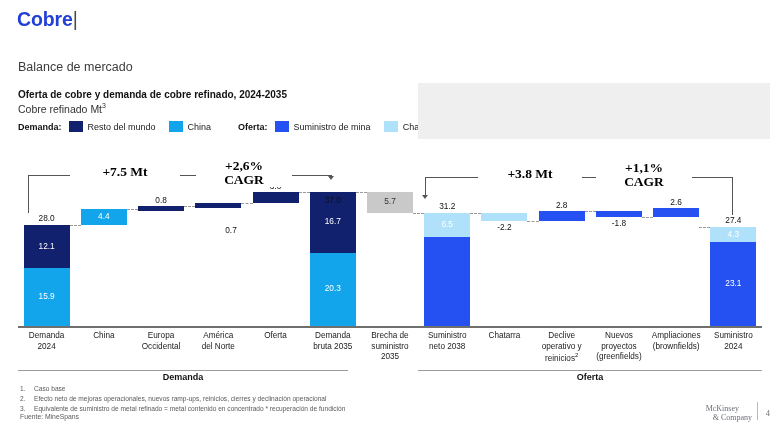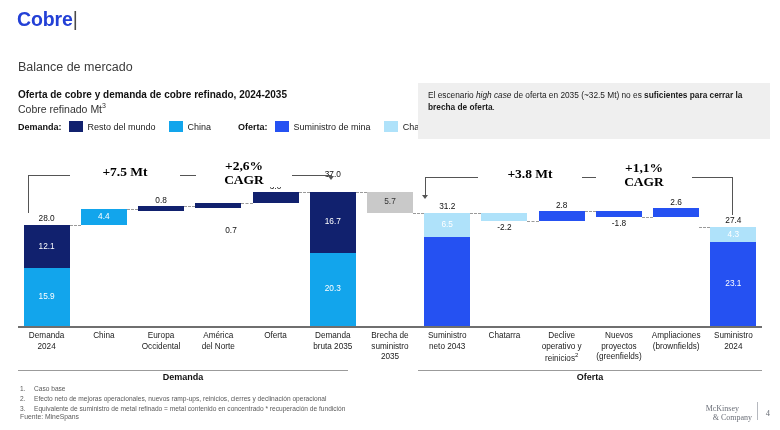--- a/index.html
+++ b/index.html
@@ -144,42 +144,41 @@
     <span class="leg-swatch" style="background:#2551F2"></span>
     <span class="leg-text">Suministro de mina</span>
   </span>
   <span class="leg-item">
     <span class="leg-swatch" style="background:#AFE2FA"></span>
     <span class="leg-text">Chatarra</span>
   </span>
 </div>
 
 <div class="callout">
-  <p><span>El escenario </span><i>high case</i><span> de oferta en 2035 (~32.5 Mt) no es </span><b>suficientes para cerrar la brecha de oferta</b><span>.</span></p>
 </div>
 
 <div class="chart" id="chart">
     <div class="bar" style="left: 23.6154px; top: 118.442px; width: 46px; height: 57.558px; background: rgb(18, 165, 236);"></div>
     <div class="bar-lbl" style="left: 23.6154px; top: 141.221px; width: 46px; color: rgb(255, 255, 255);">15.9</div>
     <div class="bar" style="left: 23.6154px; top: 74.64px; width: 46px; height: 43.802px; background: rgb(17, 33, 110);"></div>
     <div class="bar-lbl" style="left: 23.6154px; top: 90.541px; width: 46px; color: rgb(255, 255, 255);">12.1</div>
     <div class="bar-lbl" style="left: 17.6154px; top: 62.64px; width: 58px; color: rgb(17, 17, 17);">28.0</div>
     <div class="bar" style="left: 80.8462px; top: 58.712px; width: 46px; height: 15.928px; background: rgb(18, 165, 236);"></div>
     <div class="bar-lbl" style="left: 80.8462px; top: 60.676px; width: 46px; color: rgb(255, 255, 255);">4.4</div>
     <div class="bar" style="left: 138.077px; top: 55.816px; width: 46px; height: 5px; background: rgb(17, 33, 110);"></div>
     <div class="bar-lbl" style="left: 138.077px; top: 44.816px; width: 46px; color: rgb(17, 17, 17);">0.8</div>
     <div class="bar" style="left: 195.308px; top: 53.282px; width: 46px; height: 5px; background: rgb(17, 33, 110);"></div>
     <div class="bar-lbl" style="left: 208px; top: 42.282px; width: 46px; color: rgb(17, 17, 17); margin-top: 33px;">0.7</div>
     <div class="bar" style="left: 252.538px; top: 42.422px; width: 46px; height: 10.86px; background: rgb(17, 33, 110);"></div>
     <div class="bar-lbl" style="left: 252.538px; top: 31.422px; width: 46px; color: rgb(17, 17, 17);">3.0</div>
     <div class="bar" style="left: 309.769px; top: 102.514px; width: 46px; height: 73.486px; background: rgb(18, 165, 236);"></div>
     <div class="bar-lbl" style="left: 309.769px; top: 133.257px; width: 46px; color: rgb(255, 255, 255);">20.3</div>
     <div class="bar" style="left: 309.769px; top: 42.06px; width: 46px; height: 60.454px; background: rgb(17, 33, 110);"></div>
     <div class="bar-lbl" style="left: 309.769px; top: 66.287px; width: 46px; color: rgb(255, 255, 255);">16.7</div>
-    <div class="bar-lbl" style="left: 303.769px; top: 19px; width: 58px; color: rgb(17, 17, 17);">37.0</div>
+    <div class="bar-lbl" style="left: 303.769px; top: 45px; width: 58px; color: rgb(17, 17, 17);">37.0</div>
     <div class="bar" style="left: 367px; top: 42.06px; width: 46px; height: 20.634px; background: rgb(201, 201, 201);"></div>
     <div class="bar-lbl" style="left: 367px; top: 46.377px; width: 46px; color: rgb(51, 51, 51);">5.7</div>
     <div class="bar" style="left: 424.231px; top: 86.586px; width: 46px; height: 89.414px; background: rgb(37, 81, 242);"></div>
     <div class="bar-lbl" style="left: 424.231px; top: 125.293px; width: 46px; color: rgb(255, 255, 255); padding-left: 48px;">24.7</div>
     <div class="bar" style="left: 424.231px; top: 63.056px; width: 46px; height: 23.53px; background: rgb(175, 226, 250);"></div>
     <div class="bar-lbl" style="left: 424.231px; top: 68.821px; width: 46px; color: rgb(255, 255, 255);">6.5</div>
     <div class="bar-lbl" style="left: 418.231px; top: 51.056px; width: 58px; color: rgb(17, 17, 17);">31.2</div>
     <div class="bar" style="left: 481.462px; top: 63.056px; width: 46px; height: 7.964px; background: rgb(175, 226, 250);"></div>
     <div class="bar-lbl" style="left: 481.462px; top: 72.02px; width: 46px; color: rgb(17, 17, 17);">-2.2</div>
     <div class="bar" style="left: 538.692px; top: 60.884px; width: 46px; height: 10.136px; background: rgb(37, 81, 242);"></div>
@@ -232,21 +231,21 @@
       <div>Demanda</div>
       <div>bruta 2035</div>
     </div>
     <div class="cat" style="left: 357px; width: 66px;">
       <div>Brecha de</div>
       <div>suministro</div>
       <div>2035</div>
     </div>
     <div class="cat" style="left: 414.231px; width: 66px;">
       <div>Suministro</div>
-      <div>neto 2043</div>
+      <div>neto 2038</div>
     </div>
     <div class="cat" style="left: 471.462px; width: 66px;">
       <div>Chatarra</div>
     </div>
     <div class="cat" style="left: 528.692px; width: 66px;">
       <div>Declive</div>
       <div>operativo y</div>
       <div>reinicios<sup>2</sup></div>
     </div>
     <div class="cat" style="left: 585.923px; width: 66px;">

